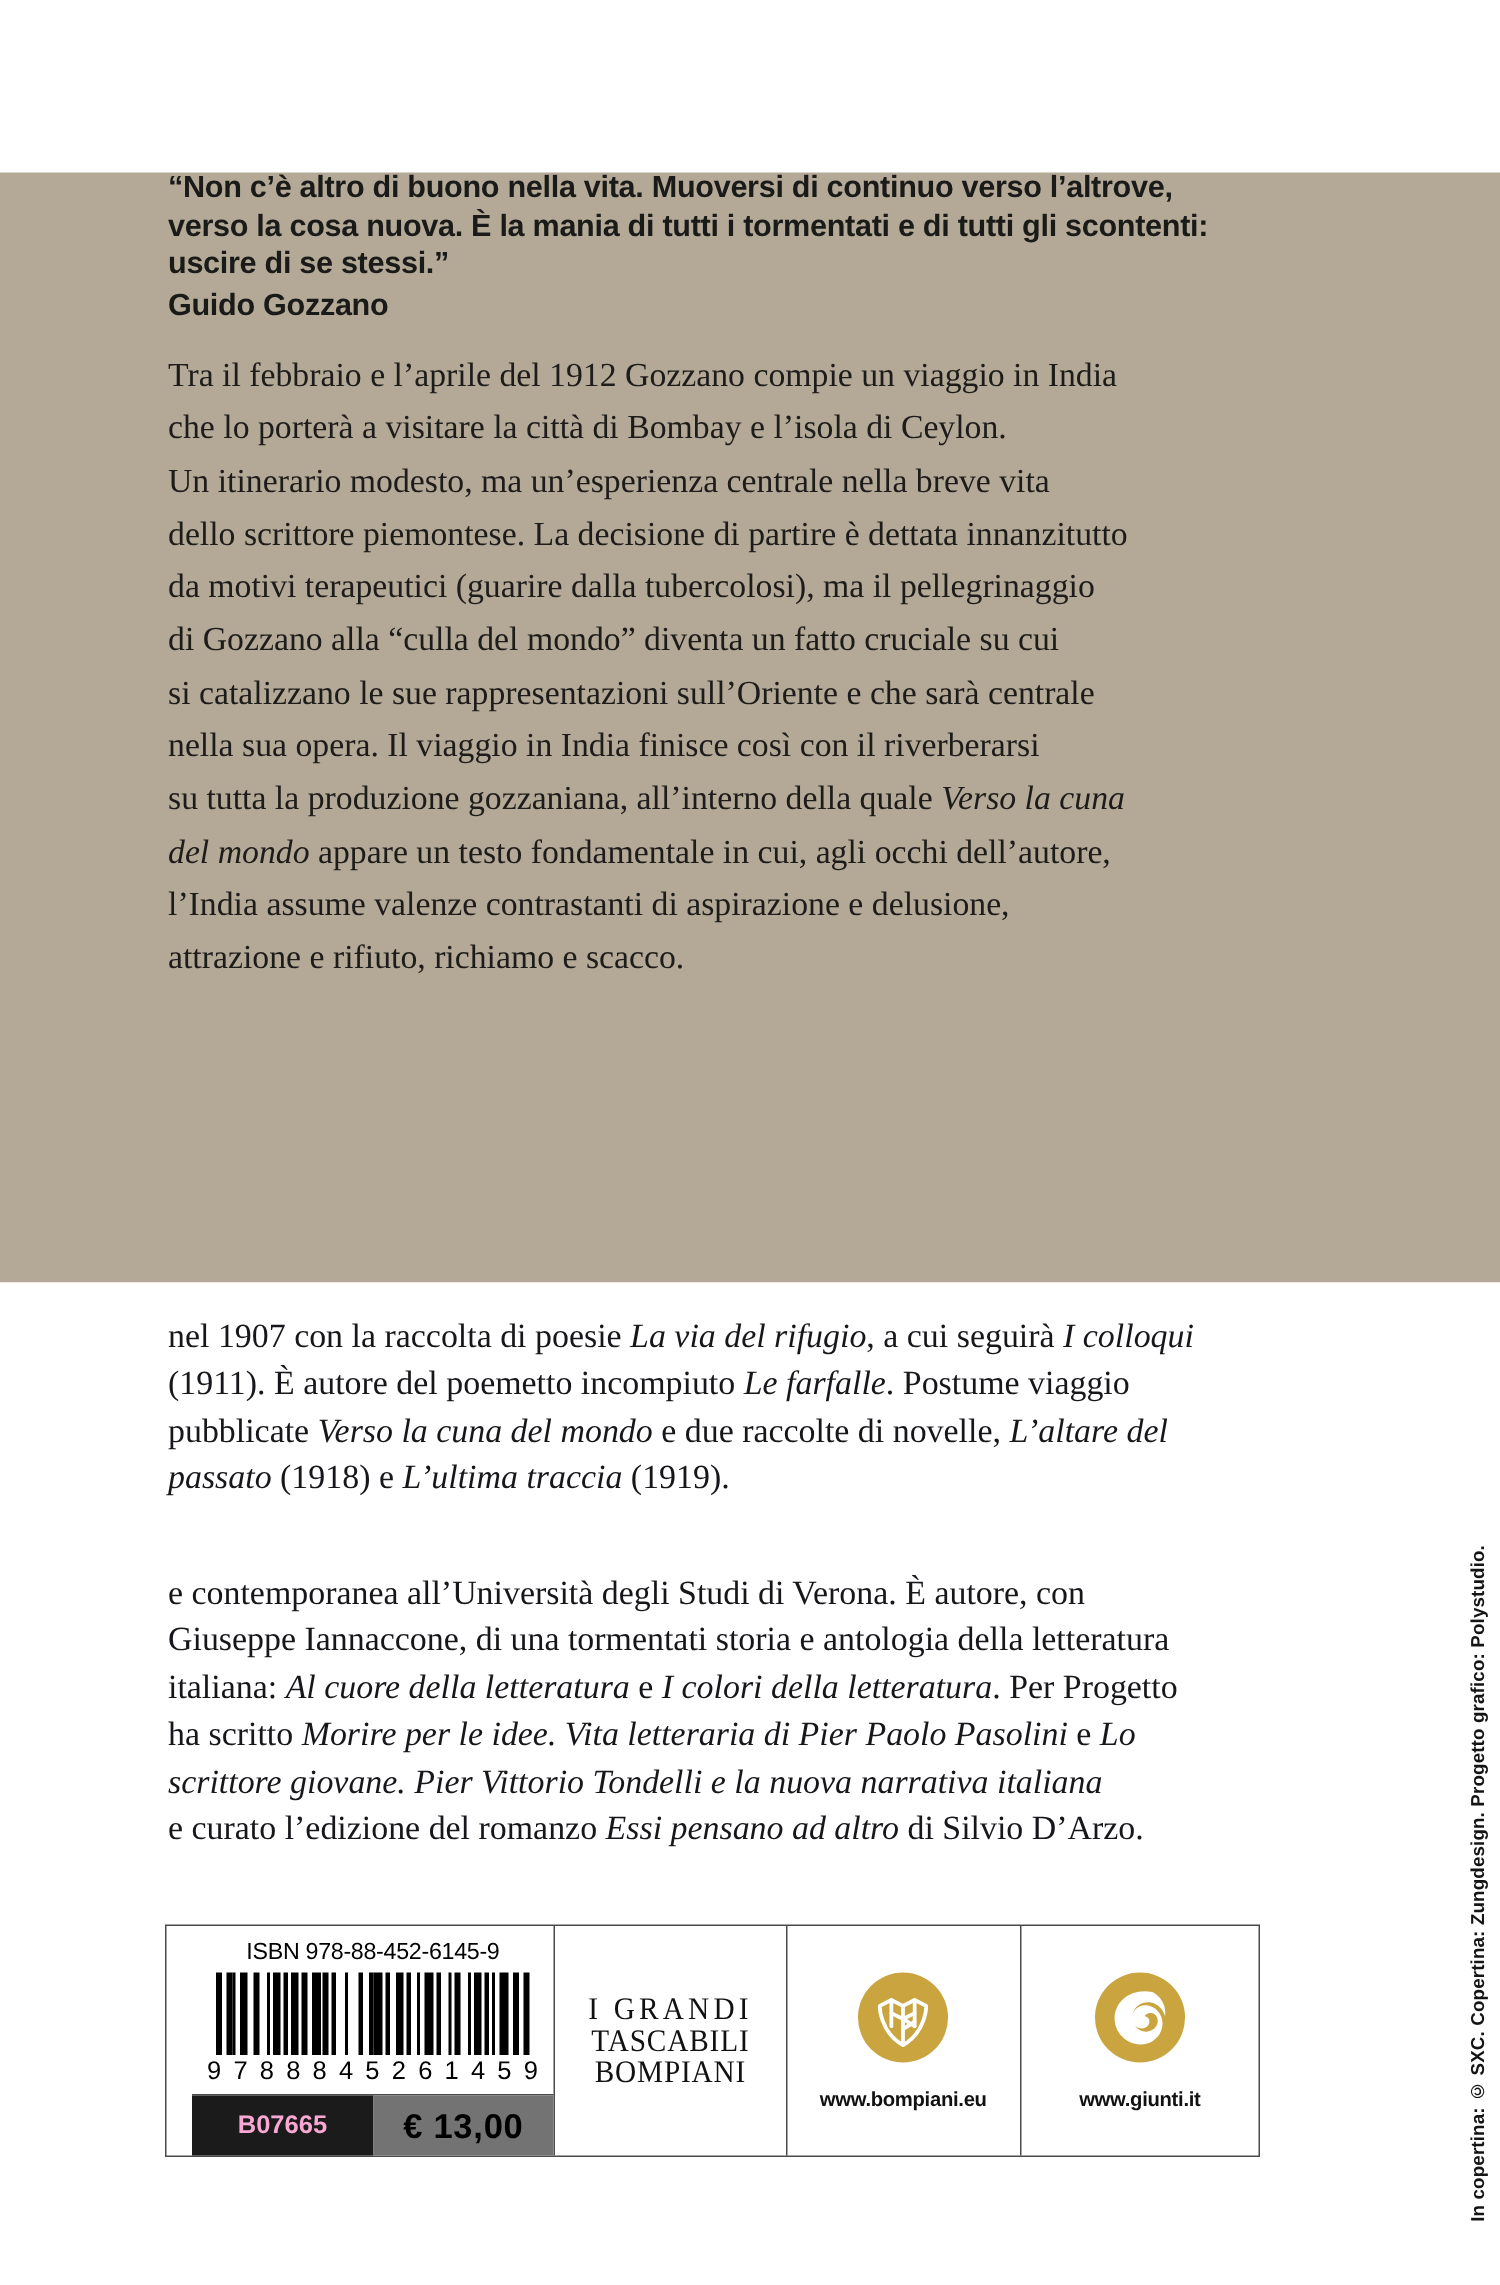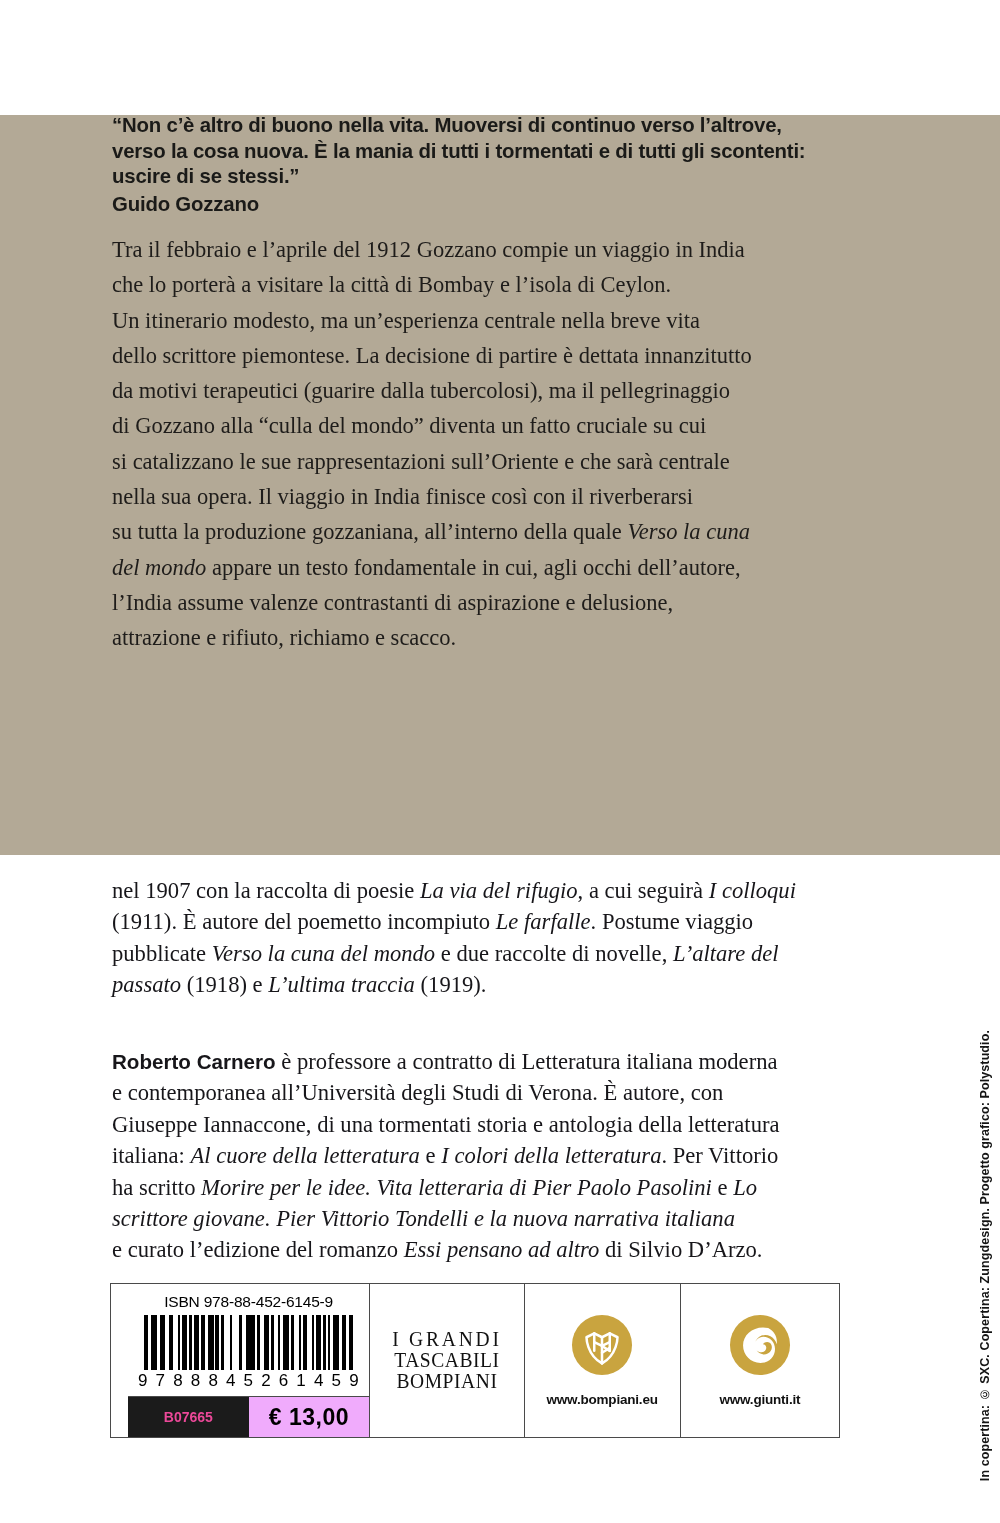--- a/index.html
+++ b/index.html
@@ -161,31 +161,31 @@
     bottom: 0;
     width: 100%;
     height: 41px;
     display: flex;
     border-top: 1px solid #4a4a4a;
     box-sizing: border-box;
   }
   #code-box {
     width: 50%;
     background: #1b1b1b;
-    color: #ec4899;
-    font-family: "Liberation Sans", sans-serif;
-    font-weight: bold;
-    font-size: 14px;
+    color: #f9a8d4;
+    font-family: "Liberation Sans", sans-serif;
+    font-weight: bold;
+    font-size: 17px;
     display: flex;
     align-items: center;
     justify-content: center;
   }
   #price-box {
     width: 50%;
-    background: #f0abfc;
+    background: #737373;
     color: #000000;
     font-family: "Liberation Sans", sans-serif;
     font-weight: bold;
     font-size: 23px;
     display: flex;
     align-items: center;
     justify-content: center;
     letter-spacing: 0.5px;
   }
 
@@ -257,24 +257,23 @@
 <div id="white-area"></div>
 
 <div class="bio" id="bio-gozzano">
   <span class="bl"><span>nel 1907 con la raccolta di poesie </span><i>La via del rifugio</i><span>, a cui seguirà </span><i>I colloqui</i></span>
   <span class="bl"><span>(1911). È autore del poemetto incompiuto </span><i>Le farfalle</i><span>. Postume viaggio</span></span>
   <span class="bl"><span>pubblicate </span><i>Verso la cuna del mondo</i><span> e due raccolte di novelle, </span><i>L’altare del</i></span>
   <span class="bl"><i>passato</i><span> (1918) e </span><i>L’ultima traccia</i><span> (1919).</span></span>
 </div>
 
 <div class="bio" id="bio-carnero">
-  <span class="bl"><b>Roberto Carnero</b><span> è professore a contratto di Letteratura italiana moderna</span></span>
   <span class="bl">e contemporanea all’Università degli Studi di Verona. È autore, con</span>
   <span class="bl">Giuseppe Iannaccone, di una tormentati storia e antologia della letteratura</span>
-  <span class="bl"><span>italiana: </span><i>Al cuore della letteratura</i><span> e </span><i>I colori della letteratura</i><span>. Per Vittorio</span></span>
+  <span class="bl"><span>italiana: </span><i>Al cuore della letteratura</i><span> e </span><i>I colori della letteratura</i><span>. Per Progetto</span></span>
   <span class="bl"><span>ha scritto </span><i>Morire per le idee. Vita letteraria di Pier Paolo Pasolini</i><span> e </span><i>Lo</i></span>
   <span class="bl"><i>scrittore giovane. Pier Vittorio Tondelli e la nuova narrativa italiana</i></span>
   <span class="bl"><span>e curato l’edizione del romanzo </span><i>Essi pensano ad altro</i><span> di Silvio D’Arzo.</span></span>
 </div>
 
 <div id="bottom-bar">
 
   <div class="bar-cell" id="cell-barcode">
     <div id="isbn-text">ISBN 978-88-452-6145-9</div>
     <div id="barcode-bars">

